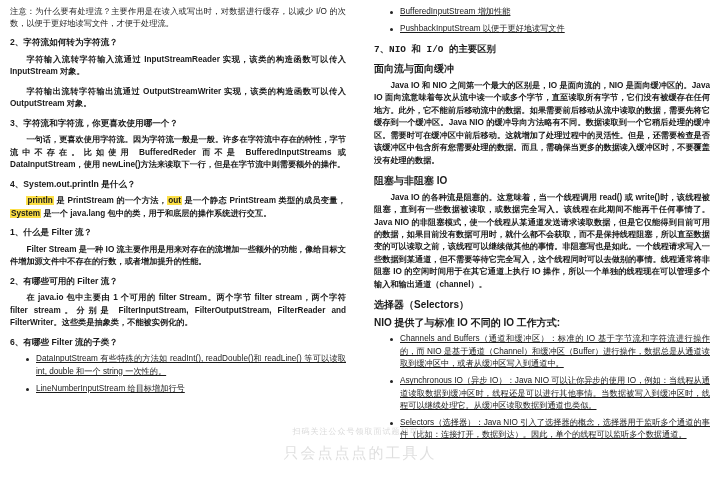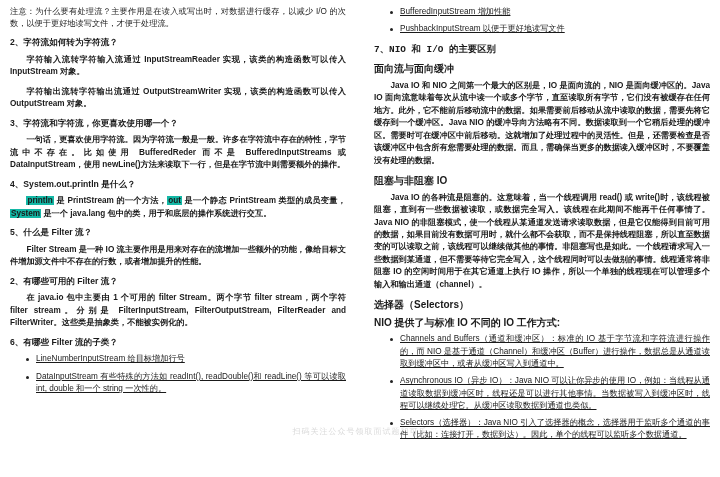--- a/index.html
+++ b/index.html
@@ -83,21 +83,21 @@
     content: "";
     position: absolute;
     left: 0;
     top: 5px;
     width: 3px;
     height: 3px;
     background: #222;
     border-radius: 50%;
   }
   .hl {
-    background: #14b8a6;
+    background: #fde047;
     padding: 0 1px;
   }
 
   .watermark {
     position: absolute;
     left: 0;
     right: 0;
     bottom: 14px;
     text-align: center;
     font-size: 15px;
@@ -131,30 +131,30 @@
     <h3 class="qa-title">2、字符流如何转为字符流？</h3>
     <p class="para">字符输入流转字符输入流通过 InputStreamReader 实现，该类的构造函数可以传入 InputStream 对象。</p>
     <p class="para">字符输出流转字符输出流通过 OutputStreamWriter 实现，该类的构造函数可以传入 OutputStream 对象。</p>
 
     <h3 class="qa-title">3、字符流和字符流，你更喜欢使用哪一个？</h3>
     <p class="para">一句话，更喜欢使用字符流。因为字符流一般是一般。许多在字符流中存在的特性，字节流中不存在。比如使用 BufferedReder 而不是 BufferedInputStreams 或 DataInputStream，使用 newLine()方法来读取下一行，但是在字节流中则需要额外的操作。</p>
 
     <h3 class="qa-title">4、System.out.println 是什么？</h3>
     <p class="para" id="hl-para"><span class="hl">println</span><span> 是 PrintStream 的一个方法，</span><span class="hl">out</span><span> 是一个静态 PrintStream 类型的成员变量，</span><span class="hl">System</span><span> 是一个 java.lang 包中的类，用于和底层的操作系统进行交互。</span></p>
 
-    <h3 class="qa-title">5、什么是 Filter 流？</h3>
+    <h3 class="qa-title">1、什么是 Filter 流？</h3>
     <p class="para">Filter Stream 是一种 IO 流主要作用是用来对存在的流增加一些额外的功能，像给目标文件增加源文件中不存在的行数，或者增加提升的性能。</p>
 
     <h3 class="qa-title">2、有哪些可用的 Filter 流？</h3>
     <p class="para">在 java.io 包中主要由 1 个可用的 filter Stream。两个字节 filter stream，两个字符 filter stream。分别是 FilterInputStream, FilterOutputStream, FilterReader and FilterWriter。这些类是抽象类，不能被实例化的。</p>
 
     <h3 class="qa-title">6、有哪些 Filter 流的子类？</h3>
     <ul class="bul">
+      <li>DataInputStream 有些特殊的方法如 readInt(), readDouble()和 readLine() 等可以读取 int, double 和一个 string 一次性的。</li>
       <li>LineNumberInputStream 给目标增加行号</li>
-      <li>DataInputStream 有些特殊的方法如 readInt(), readDouble()和 readLine() 等可以读取 int, double 和一个 string 一次性的。</li>
     </ul>
   </div>
 
   <div class="col col-right">
     <ul class="bul">
       <li>BufferedInputStream 增加性能</li>
       <li>PushbackInputStream 以便于更好地读写文件</li>
     </ul>
 
     <h2 class="sec-title">7、NIO 和 I/O 的主要区别</h2>
@@ -170,13 +170,14 @@
     <h3 class="sub-title">NIO 提供了与标准 IO 不同的 IO 工作方式:</h3>
     <ul class="bul">
       <li>Channels and Buffers（通道和缓冲区）：标准的 IO 基于字节流和字符流进行操作的，而 NIO 是基于通道（Channel）和缓冲区（Buffer）进行操作，数据总是从通道读取到缓冲区中，或者从缓冲区写入到通道中。</li>
       <li>Asynchronous IO（异步 IO）：Java NIO 可以让你异步的使用 IO，例如：当线程从通道读取数据到缓冲区时，线程还是可以进行其他事情。当数据被写入到缓冲区时，线程可以继续处理它。从缓冲区读取数据到通道也类似。</li>
       <li>Selectors（选择器）：Java NIO 引入了选择器的概念，选择器用于监听多个通道的事件（比如：连接打开，数据到达）。因此，单个的线程可以监听多个数据通道。</li>
     </ul>
 
   </div>
 
   <div class="watermark-small">扫码关注公众号领取面试题和可乐</div>
+  <div class="watermark">只会点点点的工具人</div>
 </div>
 
 </body></html>

